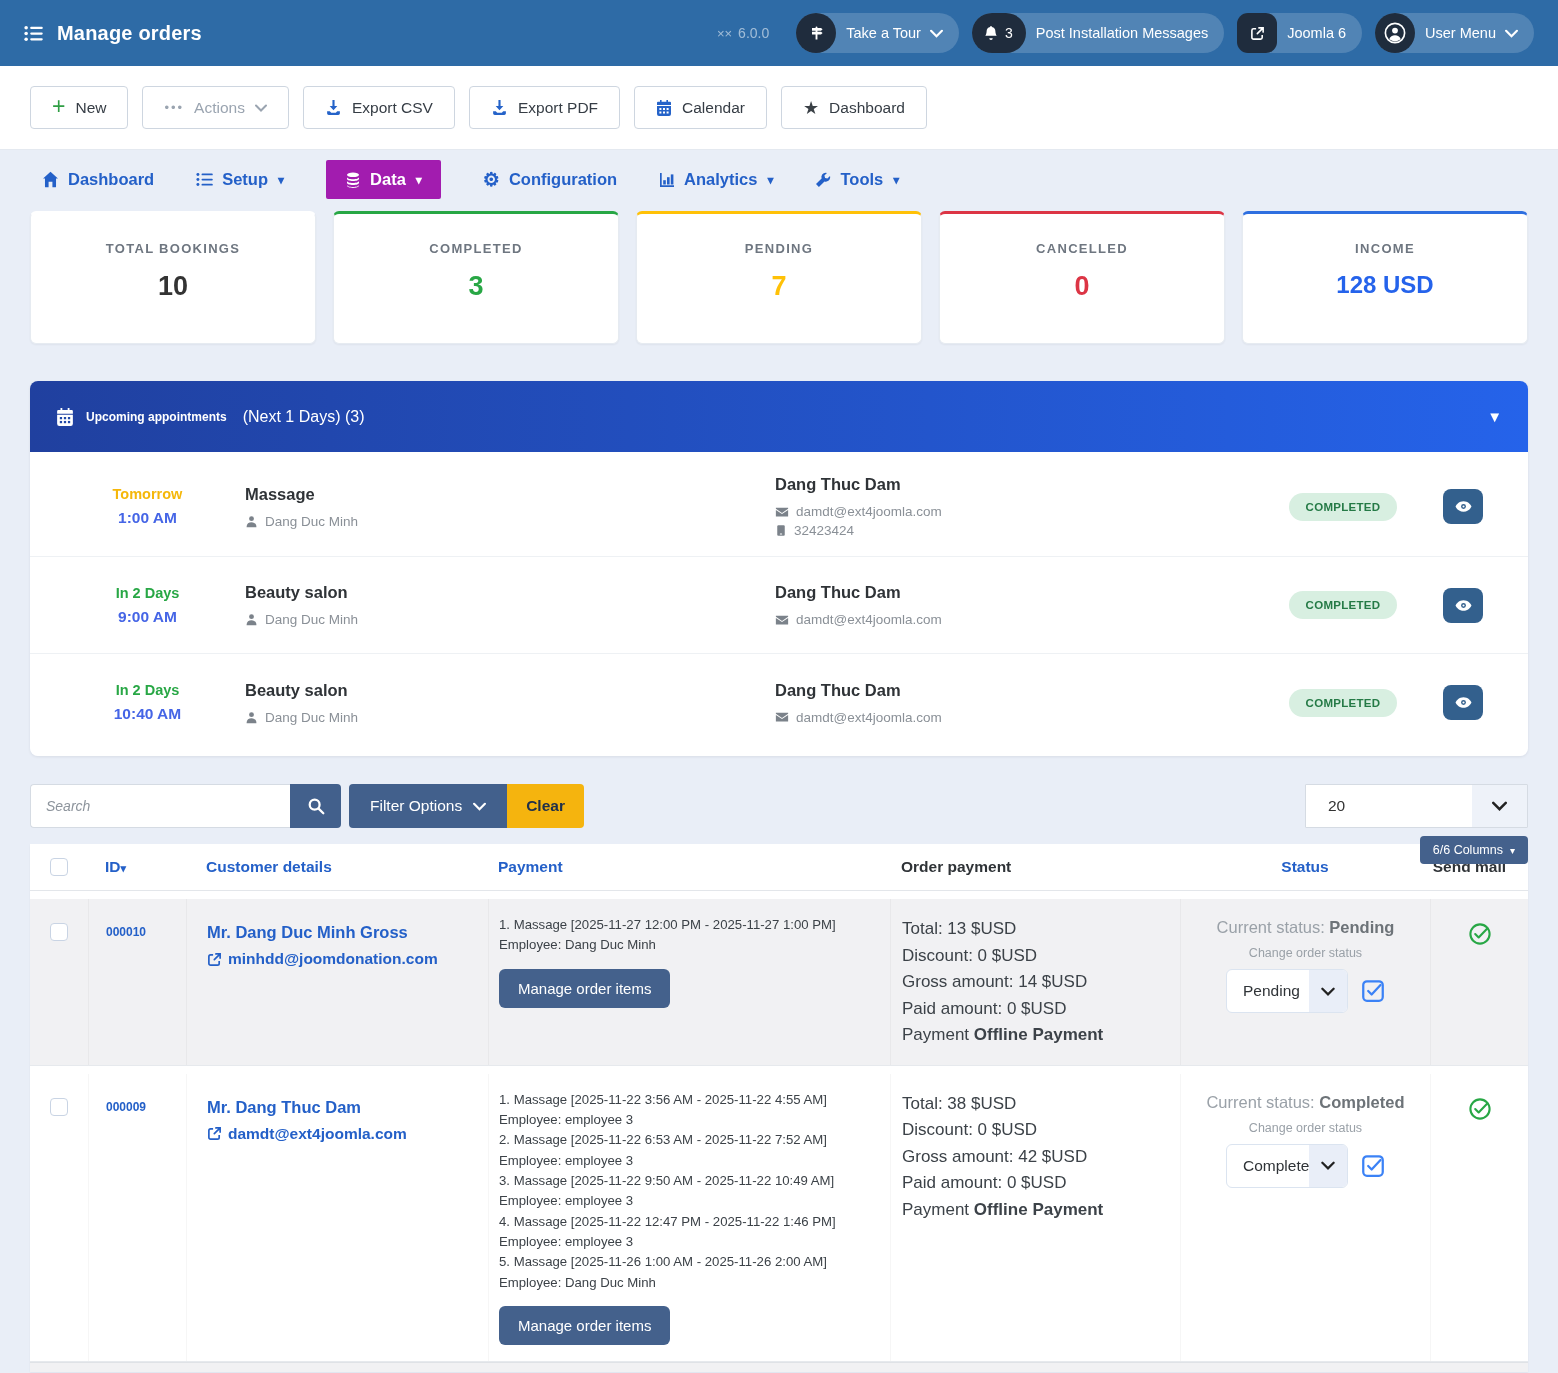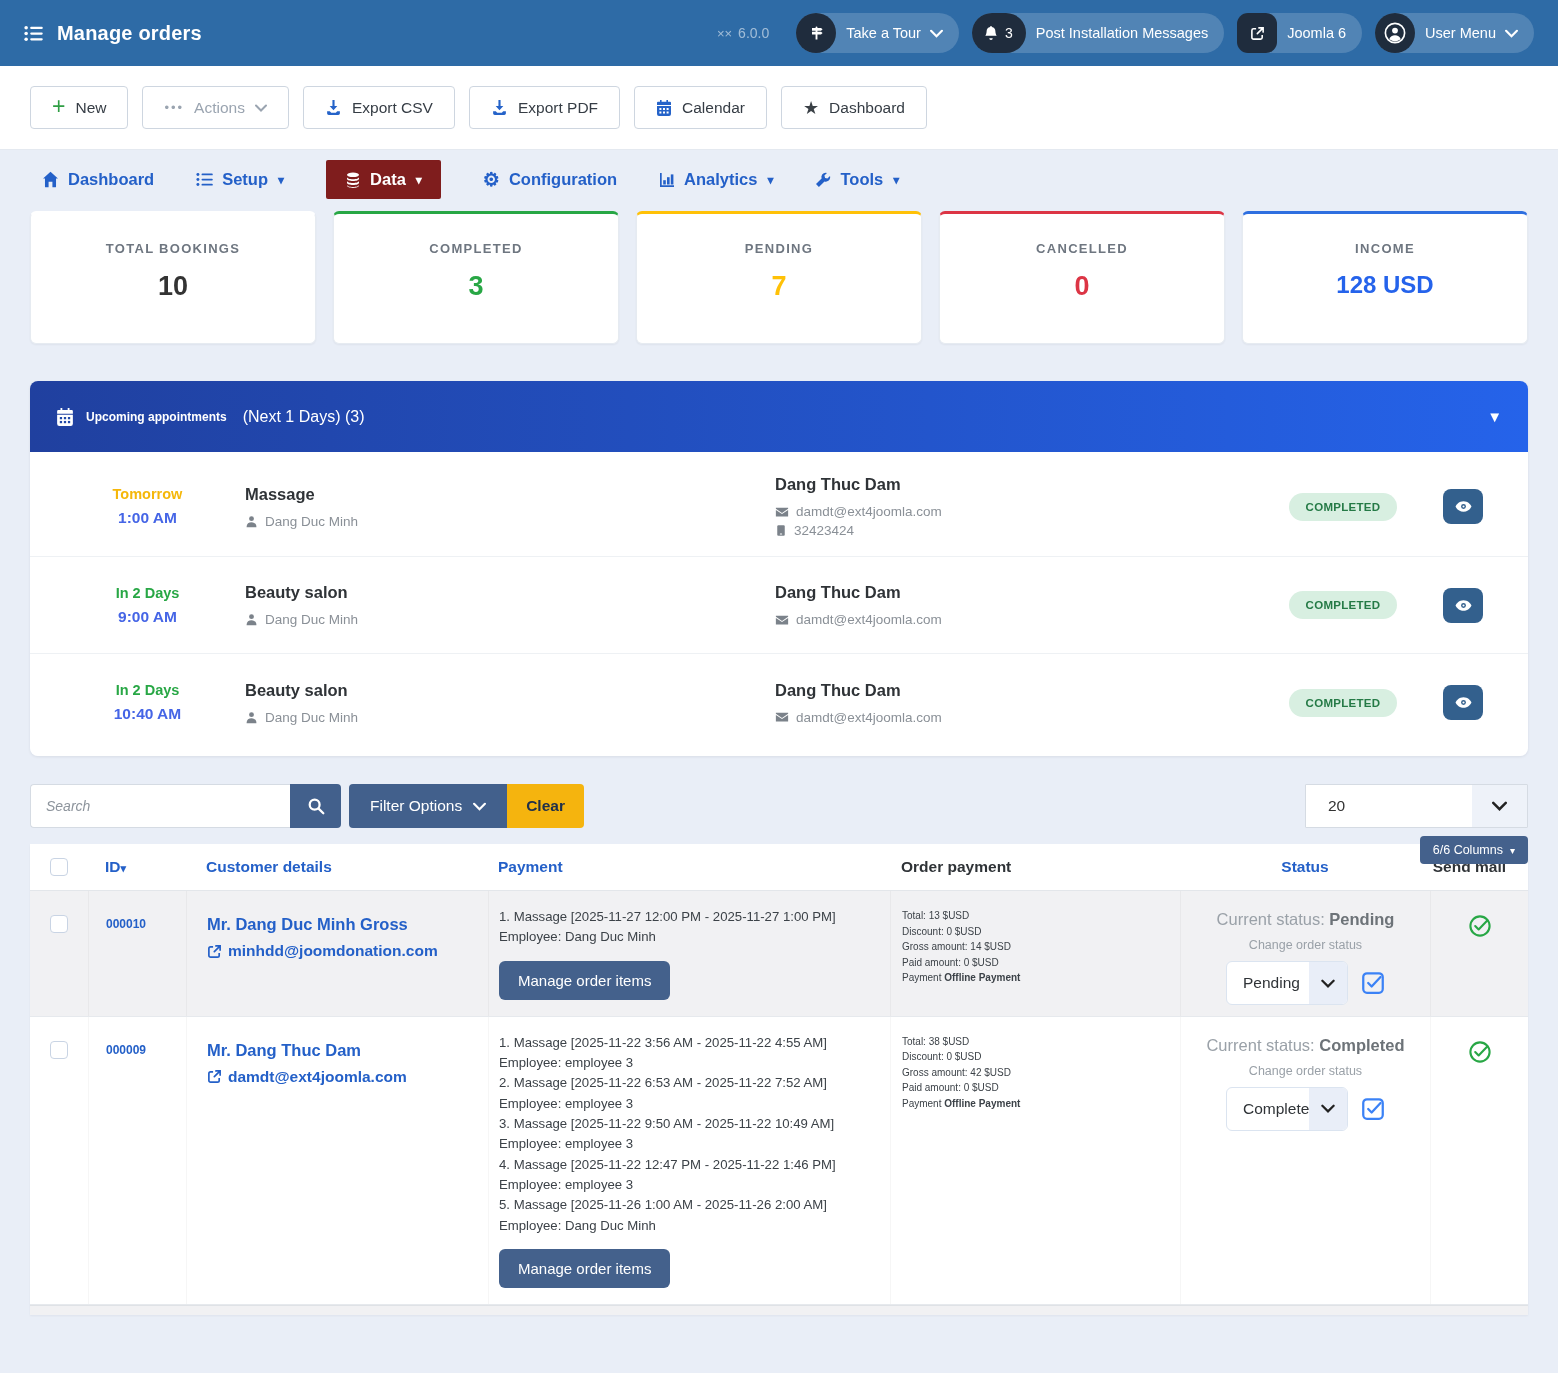--- a/index.html
+++ b/index.html
@@ -24,21 +24,21 @@
   .tbtn .plus { color: #2f9e44; font-size: 23px; font-weight: 400; line-height: 1; margin-top: -3px; }
   .tbtn.disabled { color: #9aa4b0; }
   .dots { letter-spacing: 2px; font-size: 13px; color: #9aa4b0; }
   .icon-blue { color: #2563c9; display: flex; }
   .icon-dark { color: #3a4046; display: flex; }
 
   
   .subnav { display: flex; align-items: center; gap: 42px; padding: 20px 30px 14px 42px; }
   .nav-item { display: flex; align-items: center; gap: 9px; color: #2460c8; font-size: 16.5px; font-weight: 600; cursor: pointer; }
   .nav-item .caret { font-size: 12px; margin-left: 1px; }
-  .nav-item.active { background: #7f1d1d; color: #fff; padding: 10px 19px; border-radius: 2px; margin: -10px 0; }
+  .nav-item.active { background: #a21caf; color: #fff; padding: 10px 19px; border-radius: 2px; margin: -10px 0; }
 
   
   .stats { display: flex; gap: 17px; padding: 8px 30px 0; }
   .card { flex: 1; background: #fff; border: 1px solid #e6ebf1; border-top: 3px solid #fff; border-radius: 6px; height: 133px; text-align: center; padding-top: 27px; box-shadow: 0 1px 2px rgba(16,24,40,.05); }
   .card.green { border-top-color: #28a745; }
   .card.yellow { border-top-color: #ffc107; }
   .card.red { border-top-color: #dc3545; }
   .card.blue { border-top-color: #2e6fe0; }
   .card-label { font-size: 13px; font-weight: 700; color: #6e7680; letter-spacing: 1.3px; }
   .card-value { font-size: 27px; font-weight: 700; margin-top: 15px; color: #333; }
@@ -77,42 +77,42 @@
   .filter-btn { height: 44px; background: #42608c; color: #fff; border: none; border-radius: 4px 0 0 4px; padding: 0 21px; font-size: 15.5px; display: flex; align-items: center; gap: 11px; cursor: pointer; font-family: "Liberation Sans", sans-serif; }
   .clear-btn { height: 44px; background: #f5b40e; color: #20304a; border: none; border-radius: 0 4px 4px 0; padding: 0 19px; font-size: 15.5px; font-weight: 600; cursor: pointer; font-family: "Liberation Sans", sans-serif; }
   .pagesize { margin-left: auto; width: 223px; height: 44px; background: #fff; border: 1px solid #d5dbe3; border-radius: 1px; display: flex; align-items: center; overflow: hidden; cursor: pointer; }
   .pagesize-value { padding-left: 22px; font-size: 15.5px; color: #333; flex: 1; }
   .pagesize-chev { width: 55px; height: 100%; background: #eef2f9; display: flex; align-items: center; justify-content: center; color: #222; }
   .columns-btn { position: absolute; right: 0; top: 52px; background: #44618c; color: #fff; border: none; border-radius: 4px; font-size: 12.5px; padding: 7px 13px; display: flex; align-items: center; gap: 7px; cursor: pointer; font-family: "Liberation Sans", sans-serif; }
   .columns-btn .caret { font-size: 10px; }
 
   
   .orders { margin: 16px 30px 0; background: #fff; box-shadow: 0 1px 2px rgba(16,24,40,.05); }
-  .t-head, .t-row { display: grid; grid-template-columns: 58px 98px 302px 402px 290px 250px 1fr; }
+  .t-head, .t-row { display: grid; grid-template-columns: 58px 98px 302px 402px 290px 250px 1fr; margin-top: 8px; }
   .t-head { height: 47px; align-items: center; border-bottom: 1px solid #e3e6ea; font-size: 15.5px; font-weight: 700; }
   .th-blue { color: #2460c8; }
   .th-dark { color: #2f3337; }
   .th-id { padding-left: 17px; }
   .th-pad { padding-left: 20px; }
   .th-pad-sm { padding-left: 11px; }
   .th-center { text-align: center; }
   .th-right { text-align: right; padding-right: 22px; }
   .t-check { display: flex; justify-content: center; }
   .t-row { border-bottom: 1px solid #e6e9ed; }
   .t-row.gray { background: #f1f1f3; }
   .t-row .t-cell { border-left: 1px solid rgba(0,0,0,.035); }
   .t-row .t-cell:first-child { border-left: none; }
   .cell-check { padding-top: 24px; display: flex; justify-content: center; }
   .cell-id { padding: 26px 0 0 17px; color: #2460c8; font-weight: 600; font-size: 12px; }
   .cell-cust { padding: 22px 20px 0; }
   .cust-name { color: #2460c8; font-weight: 700; font-size: 16.5px; line-height: 1.35; }
   .cust-email { display: flex; align-items: center; gap: 6px; color: #2460c8; font-weight: 600; font-size: 15.5px; margin-top: 7px; }
   .cell-serv { padding: 16px 24px 16px 10px; font-size: 13.2px; color: #3c4248; line-height: 1.54; }
   .manage-btn { margin-top: 13px; background: #44618c; color: #fff; border: none; border-radius: 6px; font-size: 15px; padding: 11px 19px; cursor: pointer; font-family: "Liberation Sans", sans-serif; }
-  .cell-pay { padding: 17px 10px 16px 11px; font-size: 10px; color: #3c4248; line-height: 1.56; }
+  .cell-pay { padding: 17px 10px 16px 11px; font-size: 17px; color: #3c4248; line-height: 1.56; }
   .cell-status { padding-top: 19px; text-align: center; }
   .cur-status { font-size: 16.5px; color: #9aa1a8; }
   .cur-status b { color: #6d7378; }
   .change-label { font-size: 12.5px; color: #9aa1a8; margin-top: 9px; }
   .status-ctrl { margin-top: 9px; display: flex; align-items: center; justify-content: center; gap: 13px; }
   .status-select { width: 122px; height: 44px; background: #fff; border: 1px solid #dbe4f0; border-radius: 6px; display: flex; align-items: center; overflow: hidden; cursor: pointer; }
   .status-select-value { flex: 1; text-align: left; padding-left: 16px; font-size: 15.5px; color: #2f3337; white-space: nowrap; overflow: hidden; }
   .status-select-chev { width: 38px; height: 100%; background: #e9eef8; display: flex; align-items: center; justify-content: center; color: #222; flex: 0 0 auto; }
   .apply-status { display: flex; cursor: pointer; }
   .cell-mail { padding-top: 23px; display: flex; justify-content: center; }

